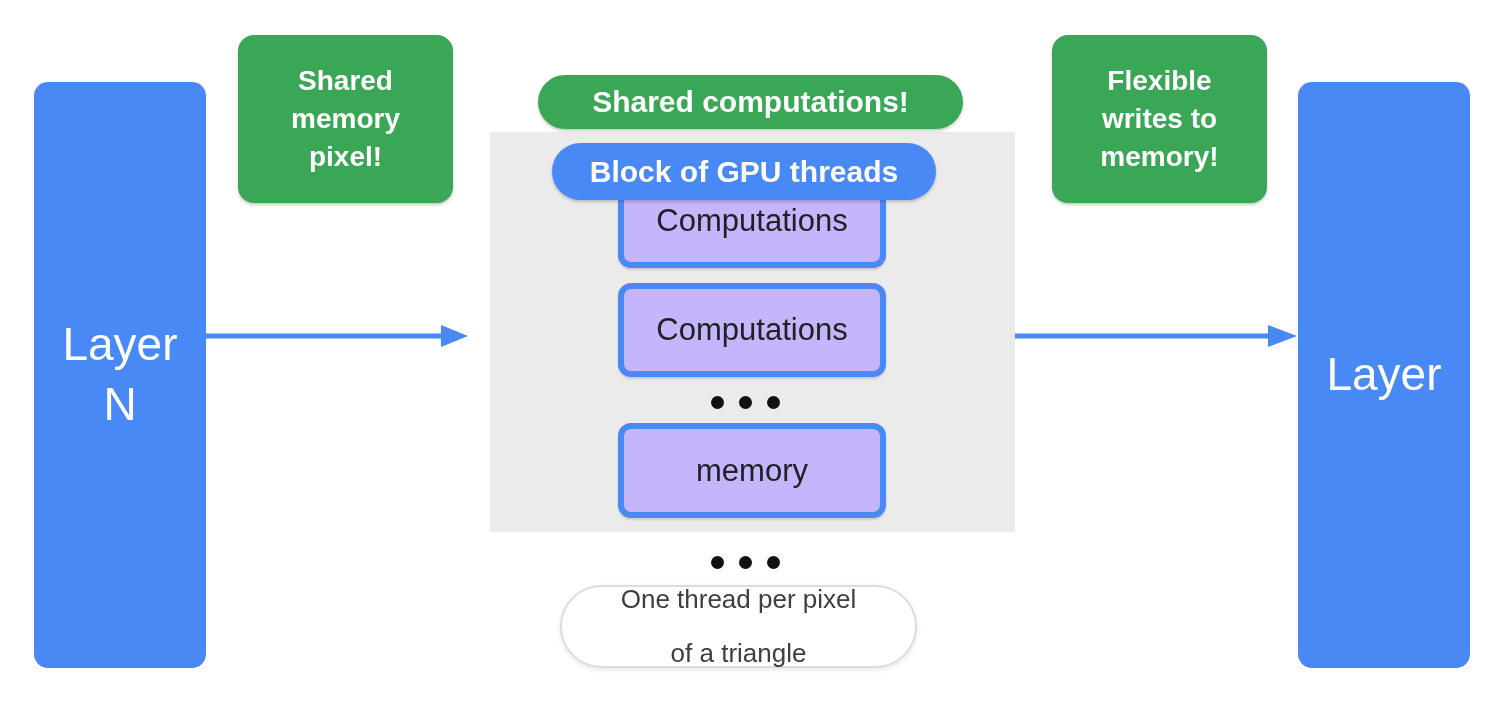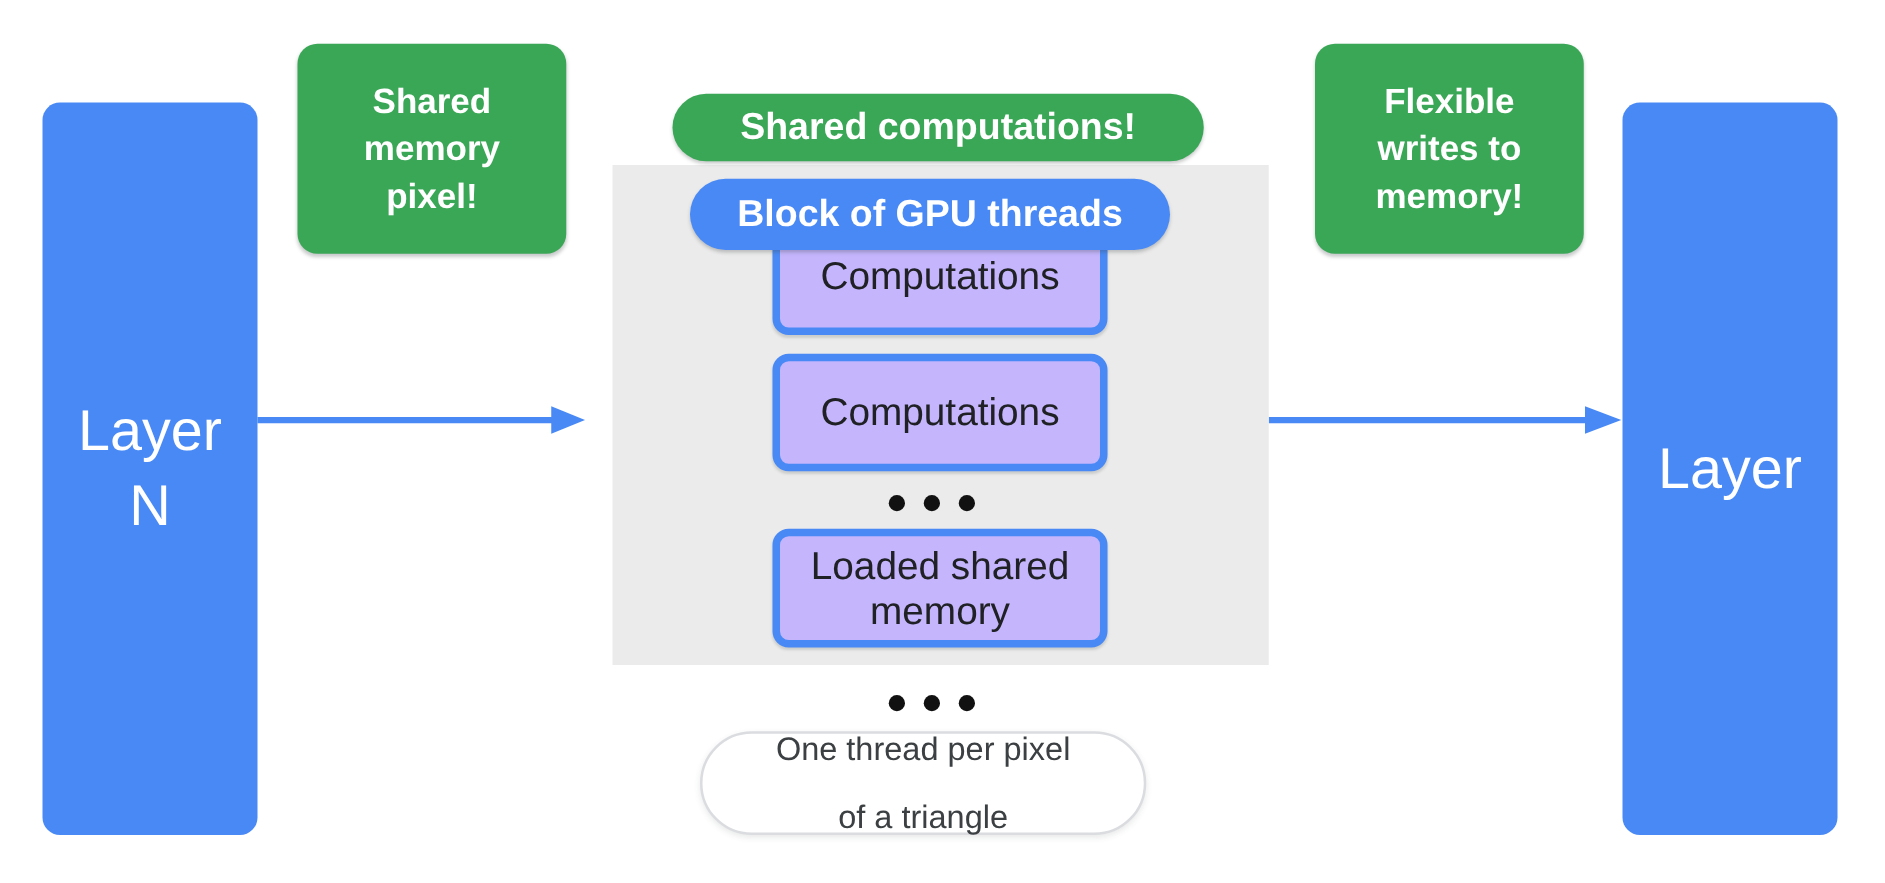--- a/index.html
+++ b/index.html
@@ -177,21 +177,20 @@
     <span>Computations</span>
   </div>
 
   <div class="abs dots" style="left:711px; top:396px;">
     <span class="dot"></span>
     <span class="dot"></span>
     <span class="dot"></span>
   </div>
 
   <div class="abs thread-box" style="left:618px; top:423px; width:268px; height:95px;">
-    <span>Loaded shared</span>
     <span>memory</span>
   </div>
 
   <div class="abs dots" style="left:711px; top:556px;">
     <span class="dot"></span>
     <span class="dot"></span>
     <span class="dot"></span>
   </div>
 
   <div class="abs white-pill" style="left:560px; top:585px; width:357px; height:83px;gap:20px;">

